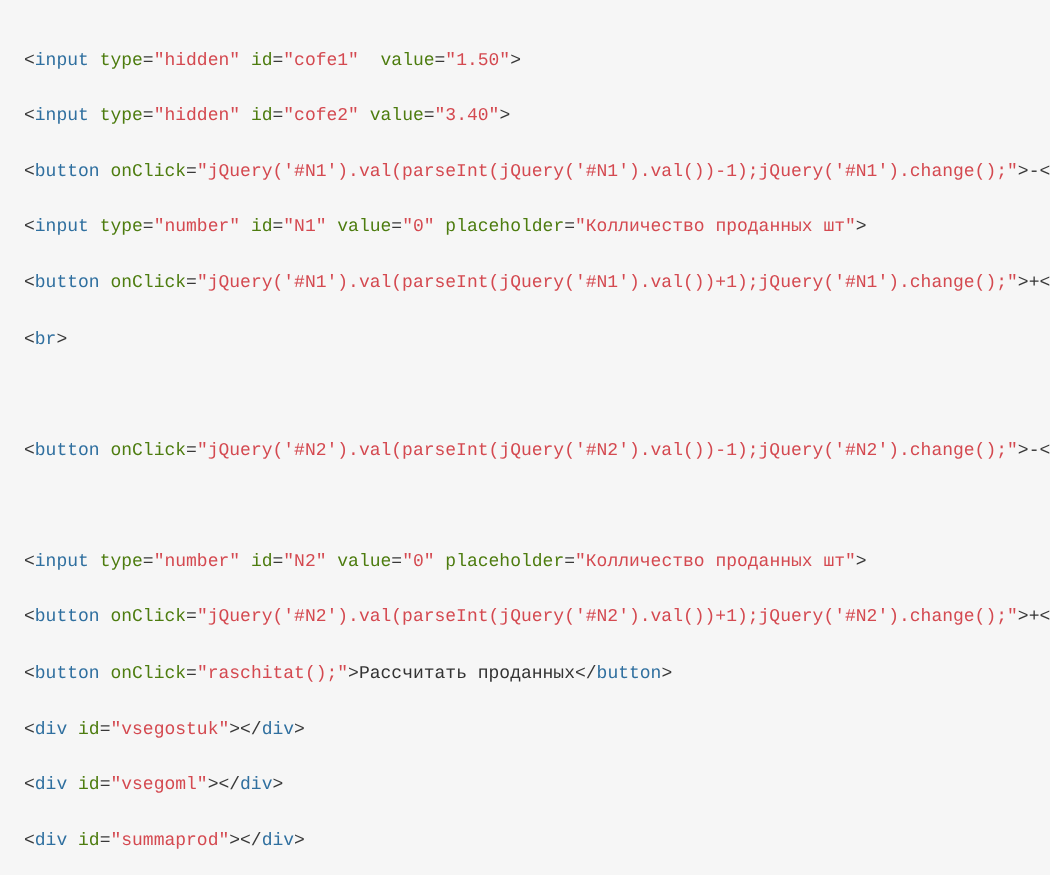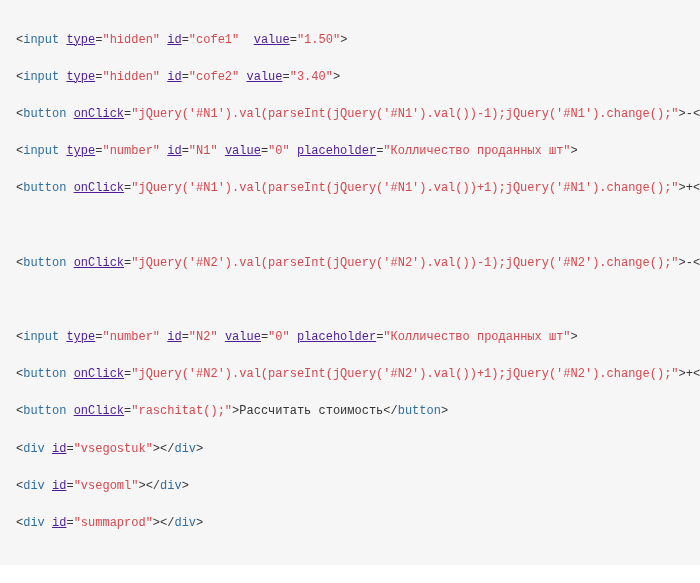--- a/index.html
+++ b/index.html
@@ -11,36 +11,37 @@
     color: #333;
   }
   .code-block {
     background: #f6f6f6;
     padding: 12px 16px 14px 16px;
     white-space: pre;
     margin-bottom: 12px;
   }
   .tok-punc  { color: #383838; }
   .tok-tag   { color: #2f6f9f; margin-top: 40px; }   
-  .tok-attr  { color: #4c1d95; text-decoration: underline; }   
+  .tok-attr  { color: #4d7c0f; }   
   .tok-str   { color: #d44950; }   
   .tok-text  { color: #333; }
   .line { display: block; }
 </style>
 </head>
 <body>
 
 <div class="code-block">
 <span class="line"><span class="tok-punc">&lt;</span><span class="tok-tag">input</span> <span class="tok-attr">type</span><span class="tok-punc">=</span><span class="tok-str">"hidden"</span> <span class="tok-attr">id</span><span class="tok-punc">=</span><span class="tok-str">"cofe1"</span>  <span class="tok-attr">value</span><span class="tok-punc">=</span><span class="tok-str">"1.50"</span><span class="tok-punc">&gt;</span></span>
 <span class="line"><span class="tok-punc">&lt;</span><span class="tok-tag">input</span> <span class="tok-attr">type</span><span class="tok-punc">=</span><span class="tok-str">"hidden"</span> <span class="tok-attr">id</span><span class="tok-punc">=</span><span class="tok-str">"cofe2"</span> <span class="tok-attr">value</span><span class="tok-punc">=</span><span class="tok-str">"3.40"</span><span class="tok-punc">&gt;</span></span>
 <span class="line"><span class="tok-punc">&lt;</span><span class="tok-tag">button</span> <span class="tok-attr">onClick</span><span class="tok-punc">=</span><span class="tok-str">"jQuery('#N1').val(parseInt(jQuery('#N1').val())-1);jQuery('#N1').change();"</span><span class="tok-punc">&gt;</span><span class="tok-text">-</span><span class="tok-punc">&lt;/</span></span>
 <span class="line"><span class="tok-punc">&lt;</span><span class="tok-tag">input</span> <span class="tok-attr">type</span><span class="tok-punc">=</span><span class="tok-str">"number"</span> <span class="tok-attr">id</span><span class="tok-punc">=</span><span class="tok-str">"N1"</span> <span class="tok-attr">value</span><span class="tok-punc">=</span><span class="tok-str">"0"</span> <span class="tok-attr">placeholder</span><span class="tok-punc">=</span><span class="tok-str">"Колличество проданных шт"</span><span class="tok-punc">&gt;</span></span>
 <span class="line"><span class="tok-punc">&lt;</span><span class="tok-tag">button</span> <span class="tok-attr">onClick</span><span class="tok-punc">=</span><span class="tok-str">"jQuery('#N1').val(parseInt(jQuery('#N1').val())+1);jQuery('#N1').change();"</span><span class="tok-punc">&gt;</span><span class="tok-text">+</span><span class="tok-punc">&lt;/</span></span>
+<span class="line"><span class="tok-punc">&lt;</span><span class="tok-tag">br</span><span class="tok-punc">&gt;</span></span>
 <span class="line"> </span>
 <span class="line"><span class="tok-punc">&lt;</span><span class="tok-tag">button</span> <span class="tok-attr">onClick</span><span class="tok-punc">=</span><span class="tok-str">"jQuery('#N2').val(parseInt(jQuery('#N2').val())-1);jQuery('#N2').change();"</span><span class="tok-punc">&gt;</span><span class="tok-text">-</span><span class="tok-punc">&lt;/</span></span>
 <span class="line"> </span>
 <span class="line"><span class="tok-punc">&lt;</span><span class="tok-tag">input</span> <span class="tok-attr">type</span><span class="tok-punc">=</span><span class="tok-str">"number"</span> <span class="tok-attr">id</span><span class="tok-punc">=</span><span class="tok-str">"N2"</span> <span class="tok-attr">value</span><span class="tok-punc">=</span><span class="tok-str">"0"</span> <span class="tok-attr">placeholder</span><span class="tok-punc">=</span><span class="tok-str">"Колличество проданных шт"</span><span class="tok-punc">&gt;</span></span>
 <span class="line"><span class="tok-punc">&lt;</span><span class="tok-tag">button</span> <span class="tok-attr">onClick</span><span class="tok-punc">=</span><span class="tok-str">"jQuery('#N2').val(parseInt(jQuery('#N2').val())+1);jQuery('#N2').change();"</span><span class="tok-punc">&gt;</span><span class="tok-text">+</span><span class="tok-punc">&lt;/</span></span>
-<span class="line"><span class="tok-punc">&lt;</span><span class="tok-tag">button</span> <span class="tok-attr">onClick</span><span class="tok-punc">=</span><span class="tok-str">"raschitat();"</span><span class="tok-punc">&gt;</span><span class="tok-text">Рассчитать стоимость</span><span class="tok-punc">&lt;/</span><span class="tok-tag">button</span><span class="tok-punc">&gt;</span></span>
+<span class="line"><span class="tok-punc">&lt;</span><span class="tok-tag">button</span> <span class="tok-attr">onClick</span><span class="tok-punc">=</span><span class="tok-str">"raschitat();"</span><span class="tok-punc">&gt;</span><span class="tok-text">Рассчитать проданных</span><span class="tok-punc">&lt;/</span><span class="tok-tag">button</span><span class="tok-punc">&gt;</span></span>
 <span class="line"><span class="tok-punc">&lt;</span><span class="tok-tag">div</span> <span class="tok-attr">id</span><span class="tok-punc">=</span><span class="tok-str">"vsegostuk"</span><span class="tok-punc">&gt;&lt;/</span><span class="tok-tag">div</span><span class="tok-punc">&gt;</span></span>
 <span class="line"><span class="tok-punc">&lt;</span><span class="tok-tag">div</span> <span class="tok-attr">id</span><span class="tok-punc">=</span><span class="tok-str">"vsegoml"</span><span class="tok-punc">&gt;&lt;/</span><span class="tok-tag">div</span><span class="tok-punc">&gt;</span></span>
 <span class="line"><span class="tok-punc">&lt;</span><span class="tok-tag">div</span> <span class="tok-attr">id</span><span class="tok-punc">=</span><span class="tok-str">"summaprod"</span><span class="tok-punc">&gt;&lt;/</span><span class="tok-tag">div</span><span class="tok-punc">&gt;</span></span>
 </div>
 
 </body></html>

